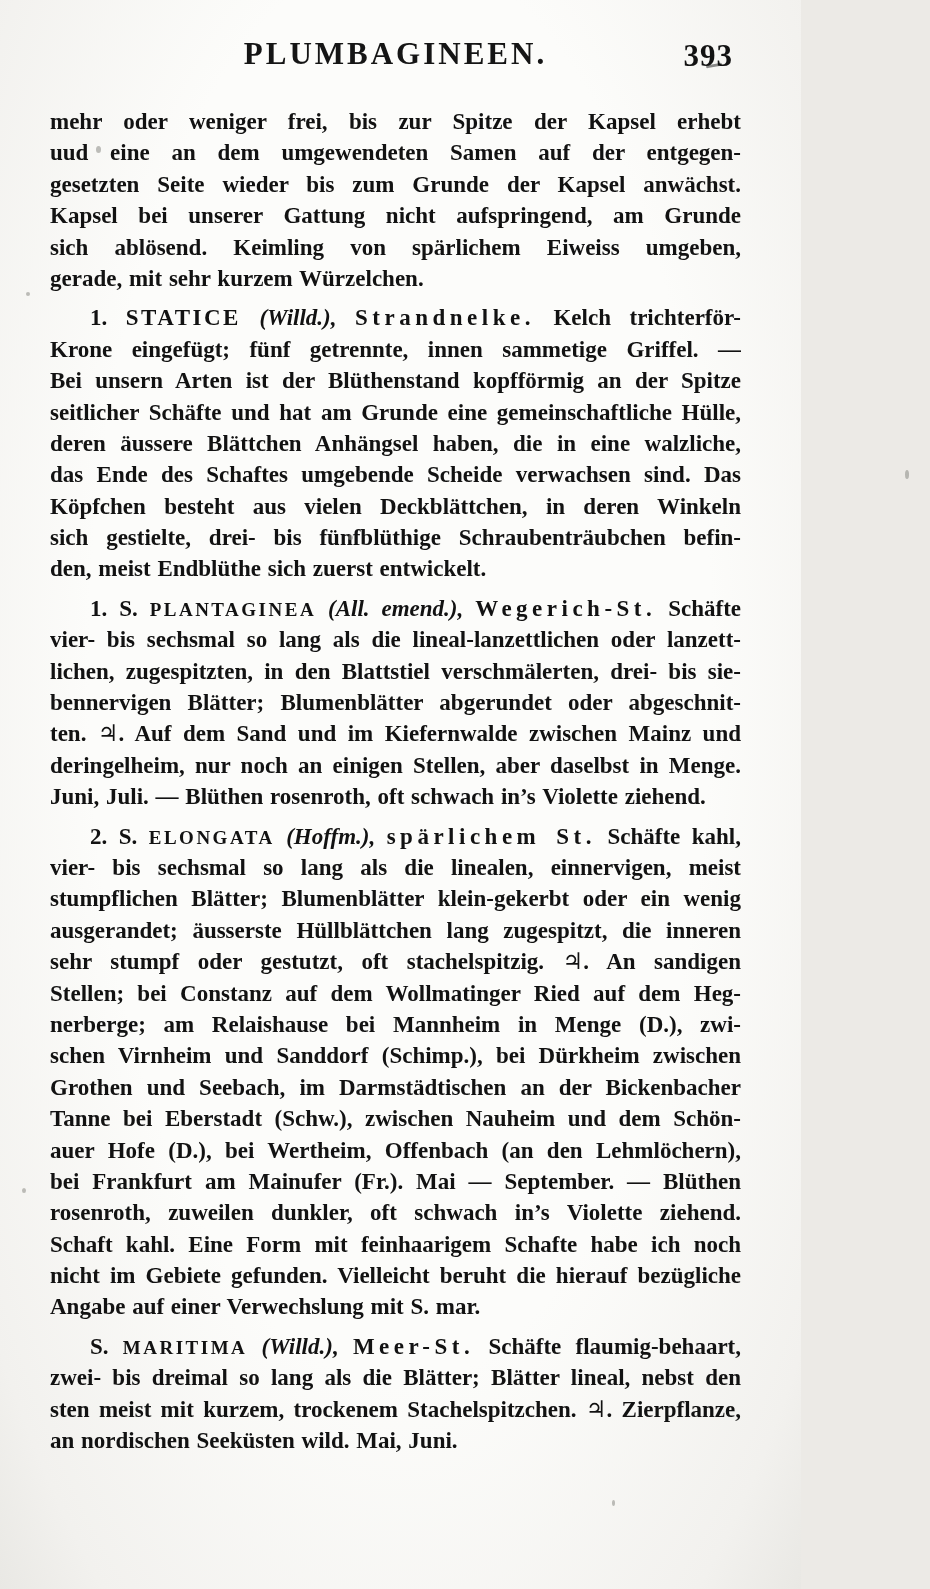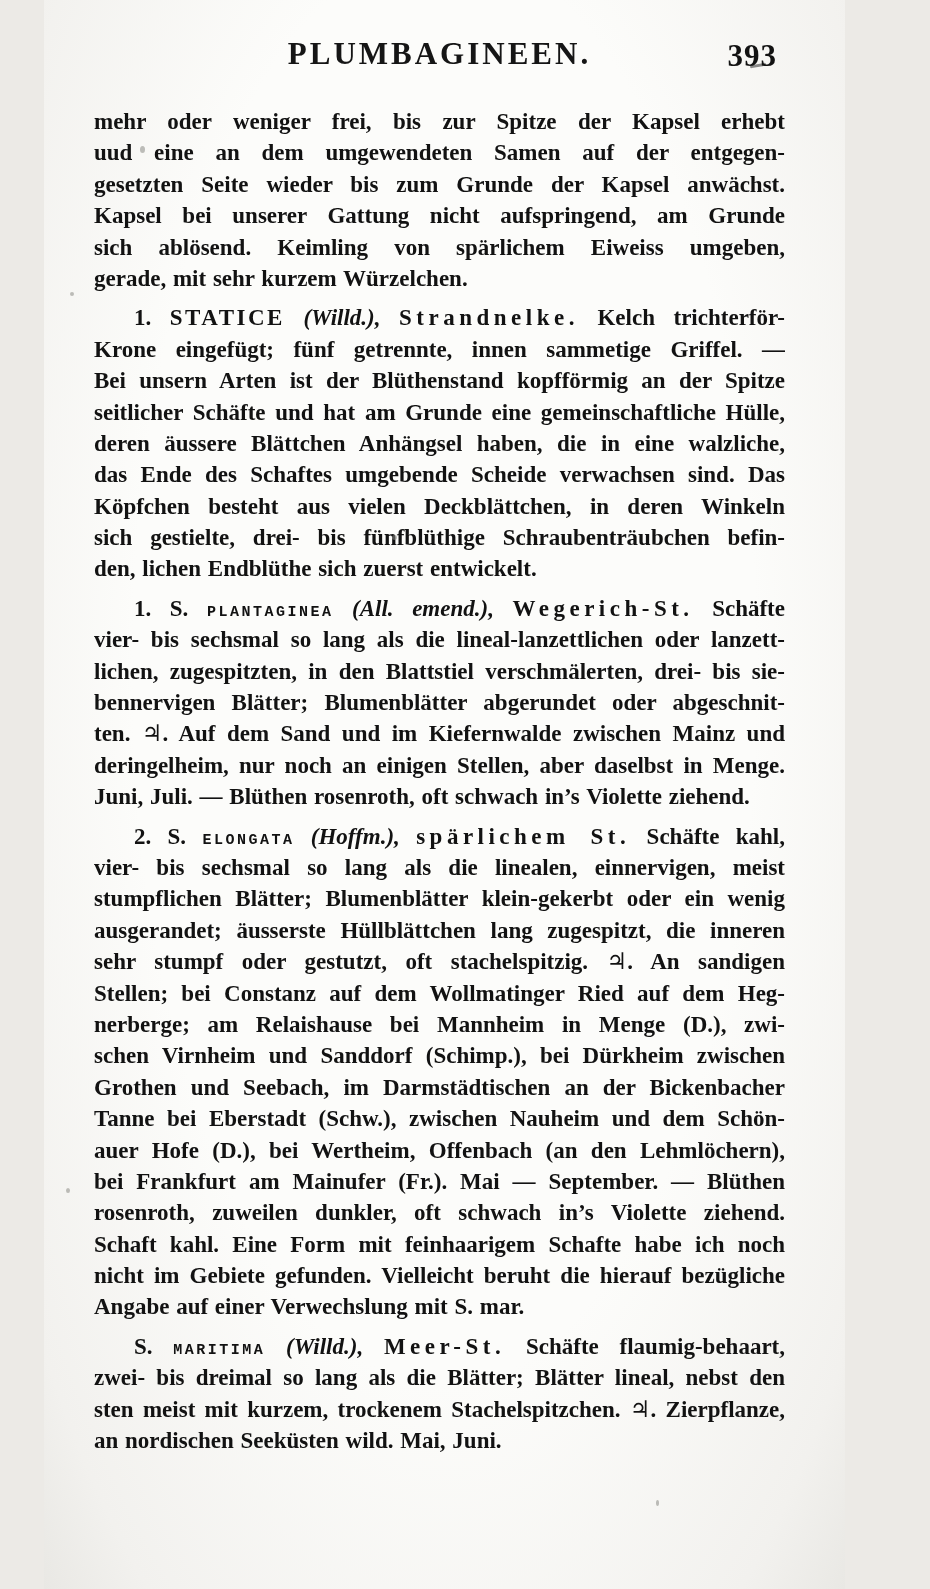--- a/index.html
+++ b/index.html
@@ -9,21 +9,20 @@
     font-family: "Liberation Serif", "DejaVu Serif", serif;
     overflow: hidden;
   }
   .page {
     position: relative;
     width: 801px; height: 1589px;
     box-sizing: border-box;
     padding: 36px 60px 0 50px;
     background: radial-gradient(ellipse at 50% 42%, #fcfcfa 55%, #f2f1ee 88%, #e9e8e4 100%);
     color: #121212;
-    margin-left: 44px;
   }
   .header {
     position: relative;
     height: 46px;
     margin-bottom: 24px;
   }
   .title {
     text-align: center;
     font-size: 31px;
     font-weight: bold;
@@ -56,21 +55,21 @@
     height: 31.4px;
     white-space: normal;
     text-align: justify;
     text-align-last: justify;
     word-spacing: 1px;
     overflow: hidden;
   }
   .line.last { text-align-last: left; }
   .line.head { text-indent: 40px; }
   .caps { letter-spacing: 2.5px; }
-  .sc { font-size: 15px; letter-spacing: 2.5px; font-family: Liberation Mono, monospace; }
+  .sc { font-size: 19px; letter-spacing: 2.5px; }
   .auth { font-style: italic; }
   .spaced { letter-spacing: 4.5px; }
   .speck {
     position: absolute;
     background: #8a8a85;
     border-radius: 50%;
     opacity: 0.55;
   }
   .speck.s1 { left: 96px;  top: 146px;  width: 5px; height: 7px; }
   .speck.s2 { left: 26px;  top: 292px;  width: 4px; height: 4px; }
@@ -109,21 +108,21 @@
 
     <div class="para">
       <div class="line head"><span class="num">1. </span><span class="caps">STATICE</span><span class="auth"> (Willd.), </span><span class="spaced">Strandnelke.</span><span> Kelch trichterför-</span></div>
       <div class="line">Krone eingefügt; fünf getrennte, innen sammetige Griffel. —</div>
       <div class="line">Bei unsern Arten ist der Blüthenstand kopfförmig an der Spitze</div>
       <div class="line">seitlicher Schäfte und hat am Grunde eine gemeinschaftliche Hülle,</div>
       <div class="line">deren äussere Blättchen Anhängsel haben, die in eine walzliche,</div>
       <div class="line">das Ende des Schaftes umgebende Scheide verwachsen sind. Das</div>
       <div class="line">Köpfchen besteht aus vielen Deckblättchen, in deren Winkeln</div>
       <div class="line">sich gestielte, drei- bis fünfblüthige Schraubenträubchen befin-</div>
-      <div class="line last">den, lichen Endblüthe sich zuerst entwickelt.</div>
+      <div class="line last">den, meist Endblüthe sich zuerst entwickelt.</div>
     </div>
 
     <div class="para">
       <div class="line head"><span class="num">1. S. </span><span class="sc">PLANTAGINEA</span><span class="auth"> (All. emend.), </span><span class="spaced">Wegerich-St.</span><span> Schäfte</span></div>
       <div class="line">vier- bis sechsmal so lang als die lineal-lanzettlichen oder lanzett-</div>
       <div class="line">lichen, zugespitzten, in den Blattstiel verschmälerten, drei- bis sie-</div>
       <div class="line">bennervigen Blätter; Blumenblätter abgerundet oder abgeschnit-</div>
       <div class="line">ten. ♃. Auf dem Sand und im Kiefernwalde zwischen Mainz und Nie-</div>
       <div class="line">deringelheim, nur noch an einigen Stellen, aber daselbst in Menge.</div>
       <div class="line last">Juni, Juli. — Blüthen rosenroth, oft schwach in’s Violette ziehend.</div>

